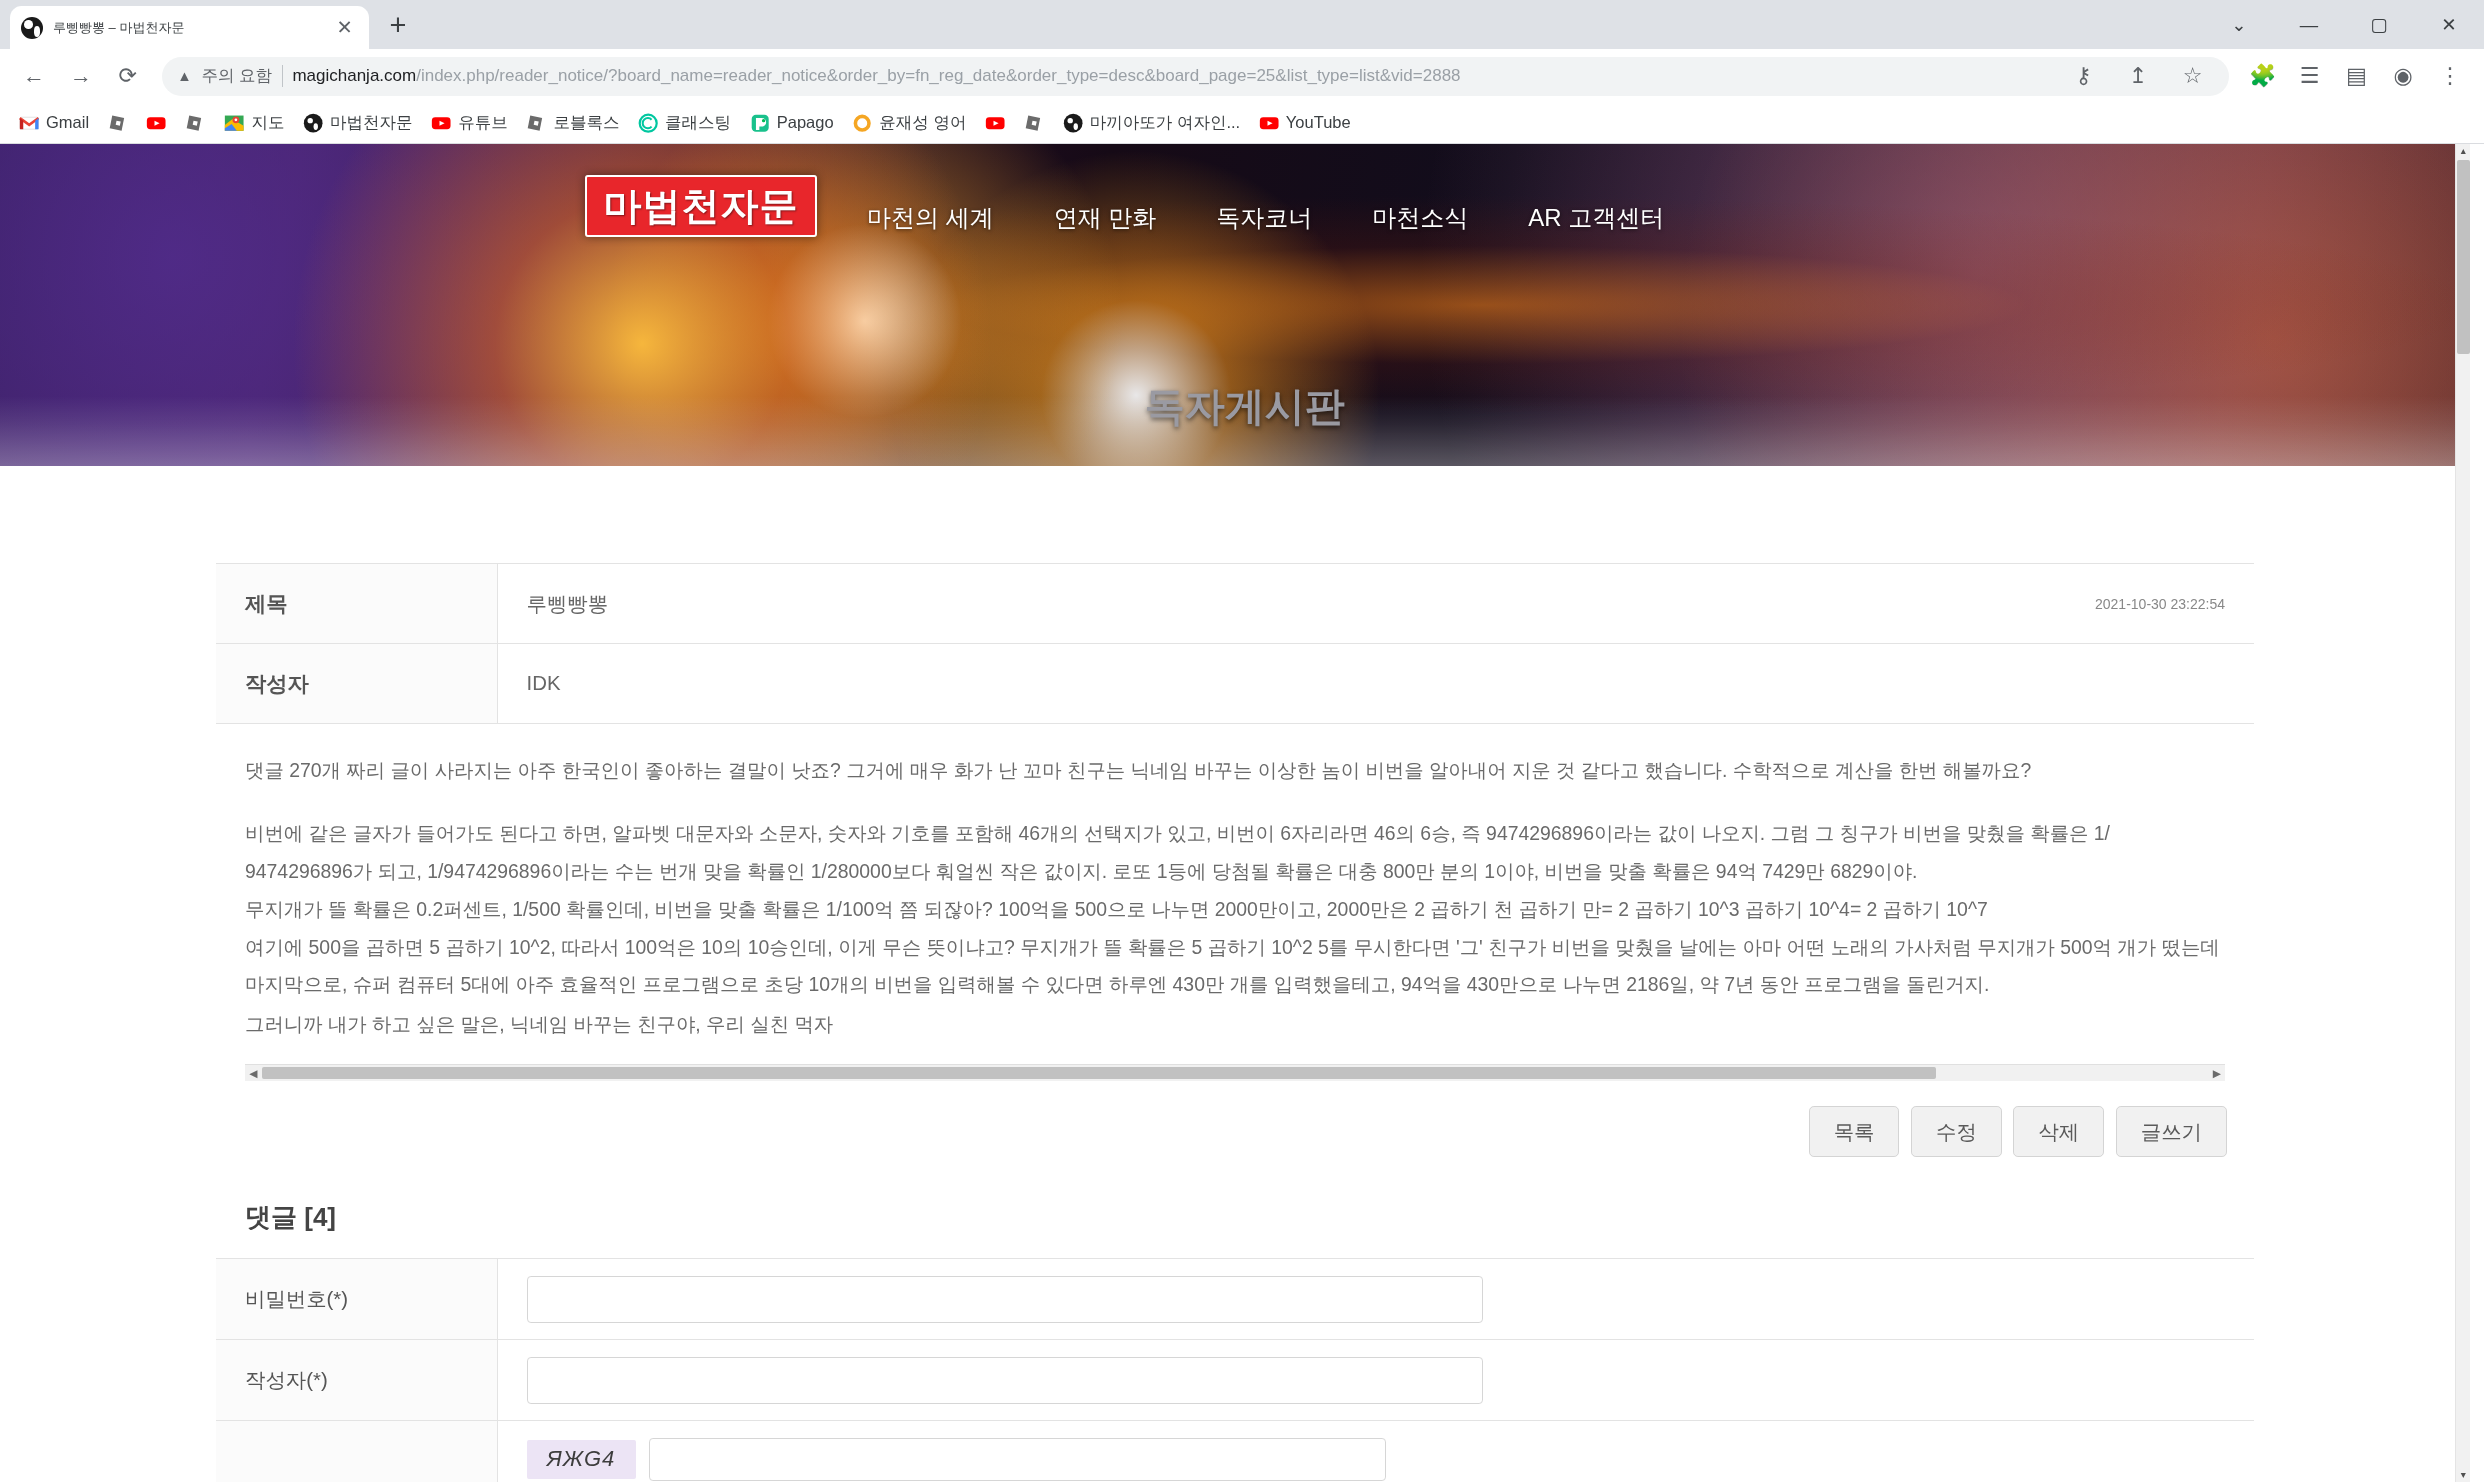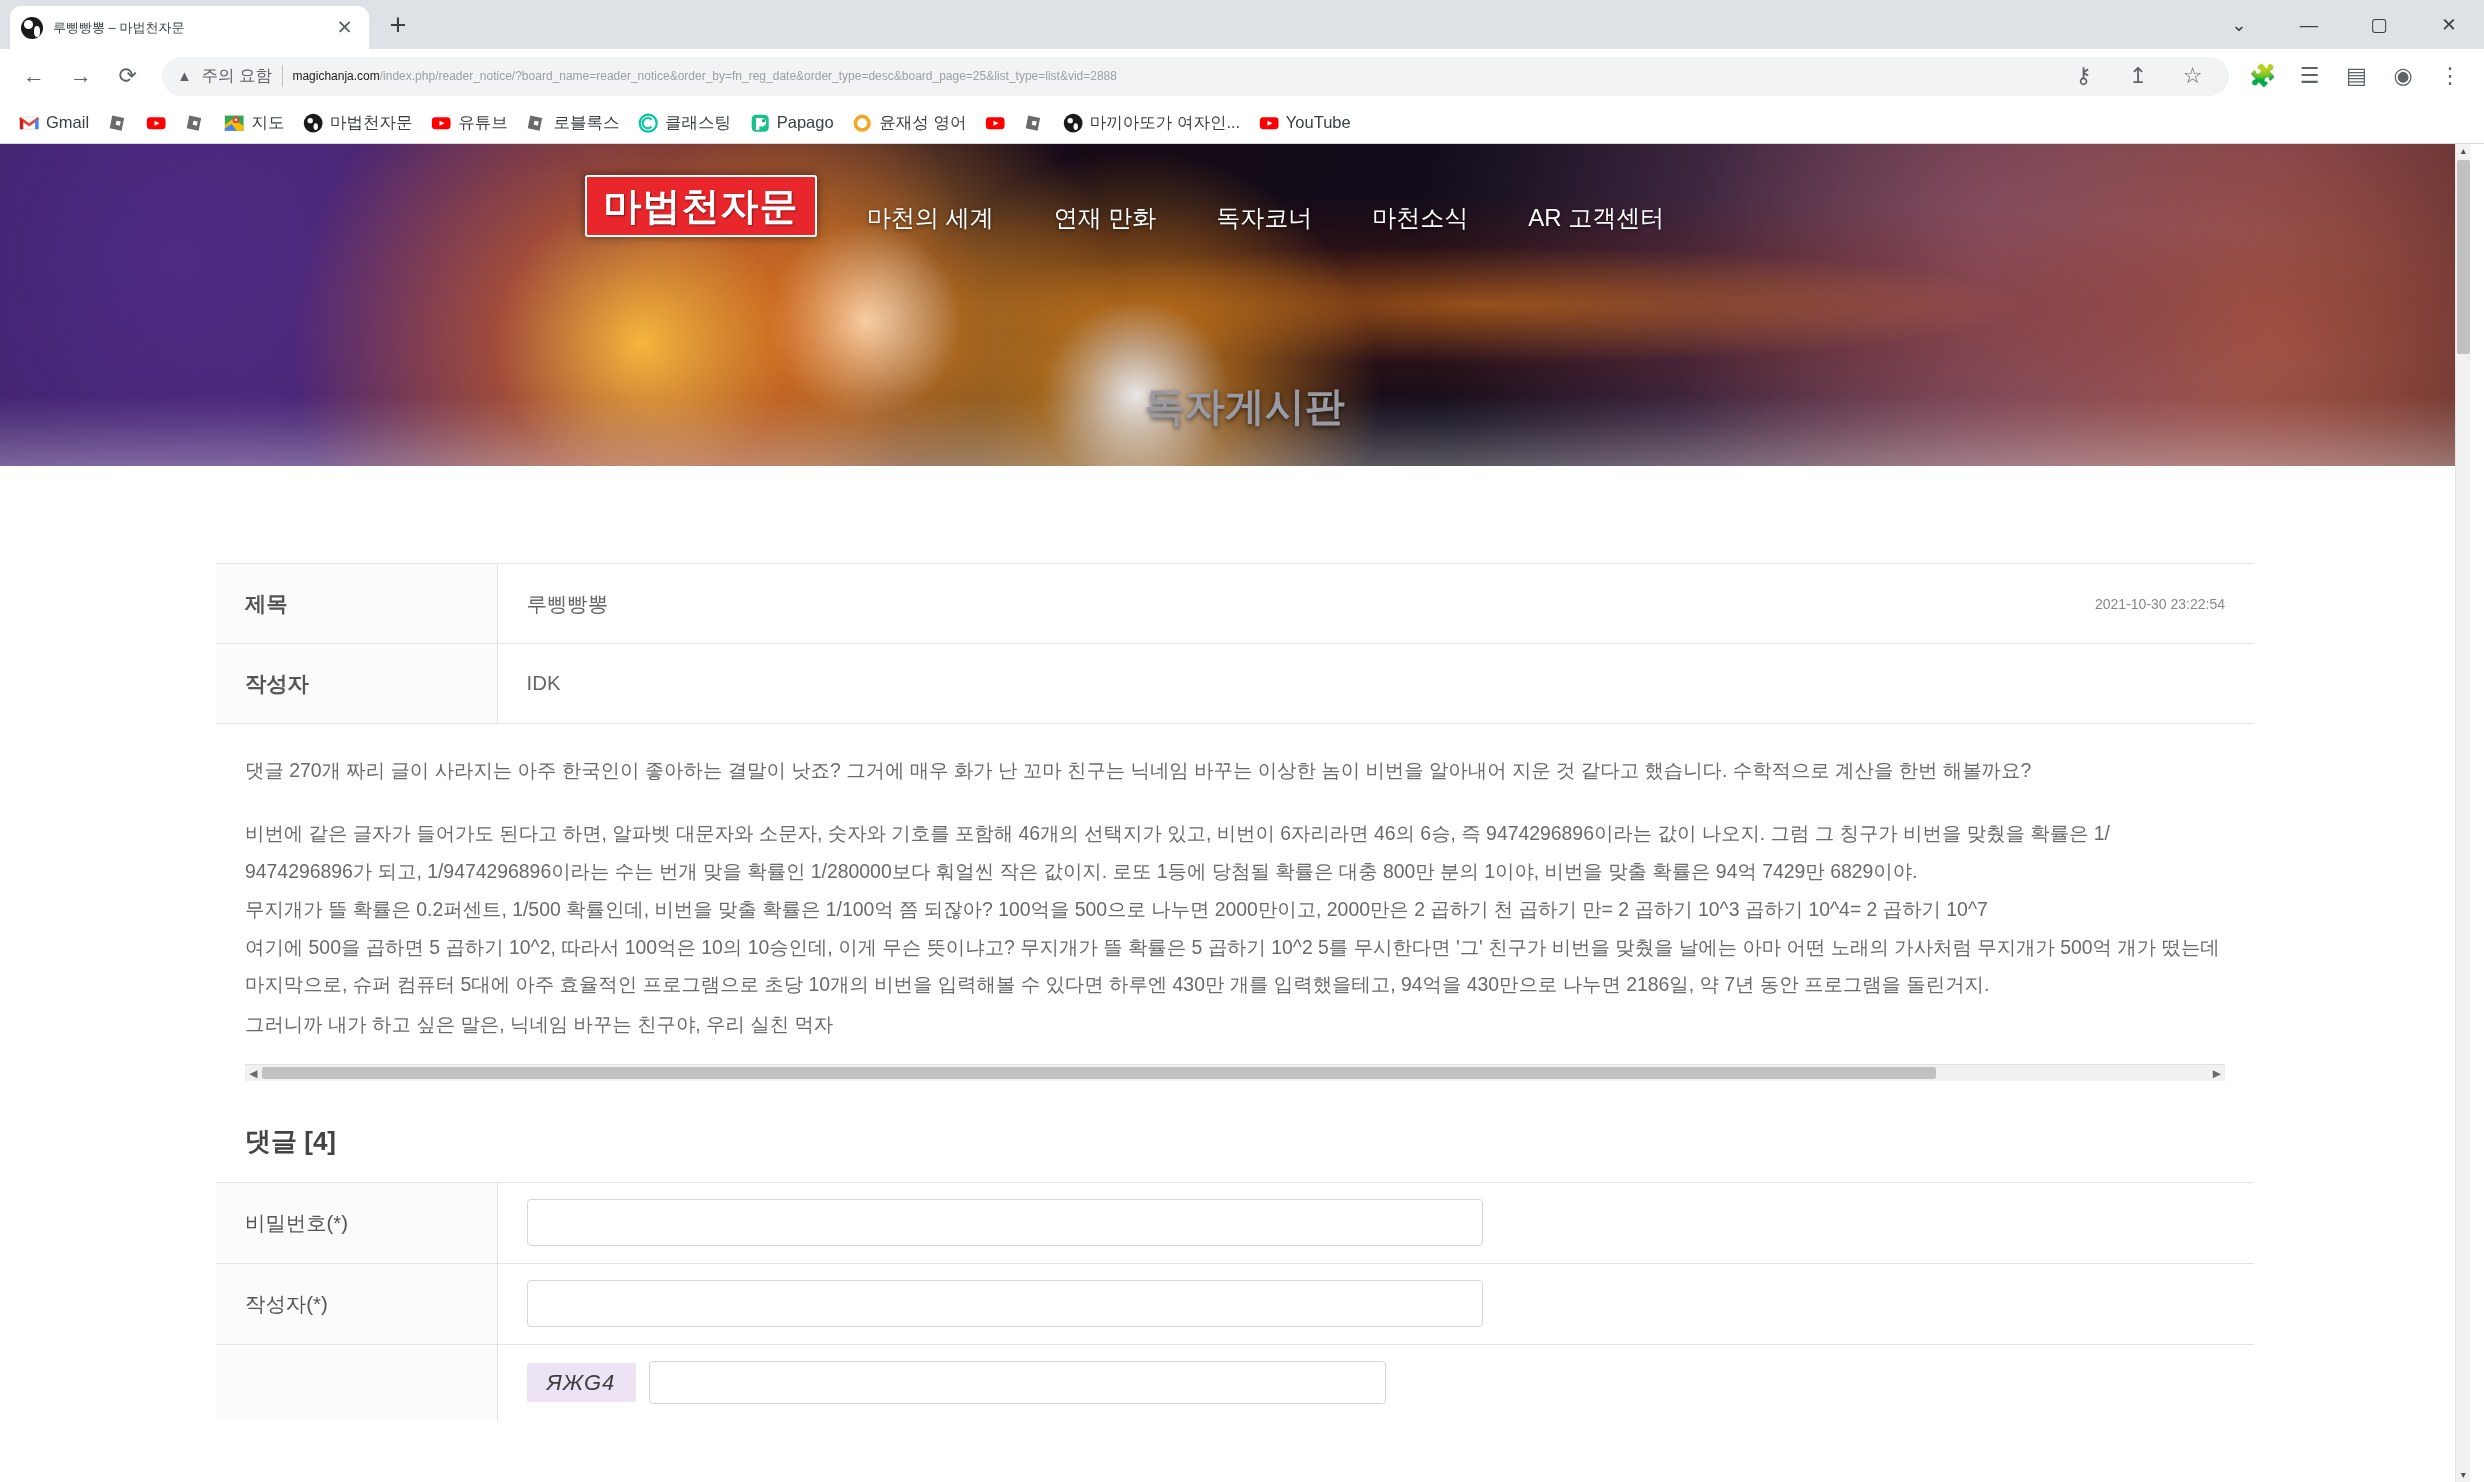--- a/index.html
+++ b/index.html
@@ -68,21 +68,21 @@
     flex: 0 0 41px;
   }
   .omnibox {
     flex: 1; height: 39px; background: #f1f3f4; border-radius: 19.4px;
     display: flex; align-items: center; padding: 0 15.5px; gap: 9.7px;
     margin: 0 7.8px; overflow: hidden;
   }
   .warn-icon { font-size: 14.6px; color: #5f6368; flex: 0 0 auto; }
   .warn-text { font-size: 16.5px; color: #5f6368; white-space: nowrap; flex: 0 0 auto; }
   .omni-sep { width: 1px; height: 21.3px; background: #c0c4c8; flex: 0 0 1px; }
-  .url { font-size: 12px; color: #9aa0a6; white-space: nowrap; overflow: hidden; }
+  .url { font-size: 17px; color: #9aa0a6; white-space: nowrap; overflow: hidden; }
   .url b { color: #202124; font-weight: 400; }
   .omni-right { margin-left: auto; display: flex; gap: 13.6px; align-items: center; flex: 0 0 auto; }
 
   .bookmarks {
     height: 41px; background: #ffffff; display: flex; align-items: center;
     padding: 0 11px; gap: 2.9px; flex: 0 0 41px; border-bottom: 1px solid #dadce0;
     overflow: hidden;
   }
   .bm {
     display: flex; align-items: center; gap: 6.8px; padding: 3.9px 7.8px;
@@ -404,20 +404,26 @@
         </div>
 
         <div class="hscroll">
           <span class="arw">◀</span>
           <span class="track">
               <span class="thumb"></span>
             </span>
           <span class="arw">▶</span>
         </div>
 
+        <div class="btnbar">
+          <button class="btn">목록</button>
+          <button class="btn">수정</button>
+          <button class="btn">삭제</button>
+          <button class="btn">글쓰기</button>
+        </div>
 
         <div class="comments-title">댓글 [4]</div>
 
         <table class="cform">
           <tbody>
               <tr>
             <th>비밀번호(*)</th>
             <td>
               <input class="cinput" type="password" value="" style="">
             </td>

